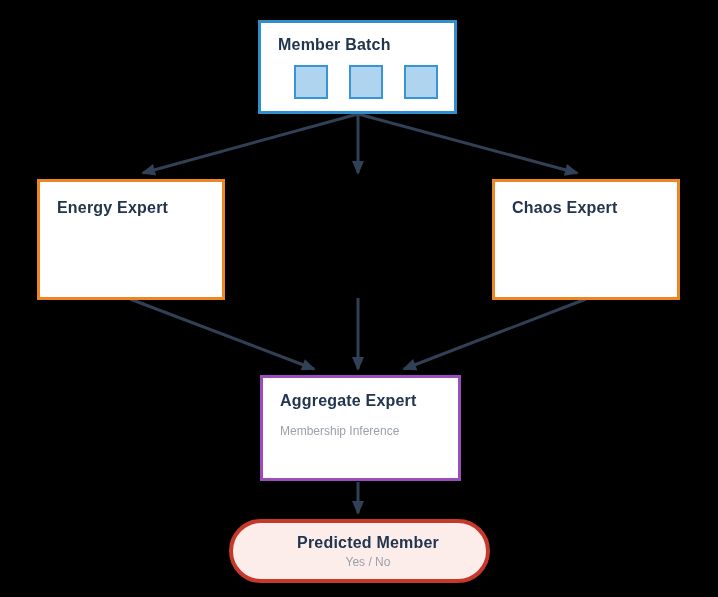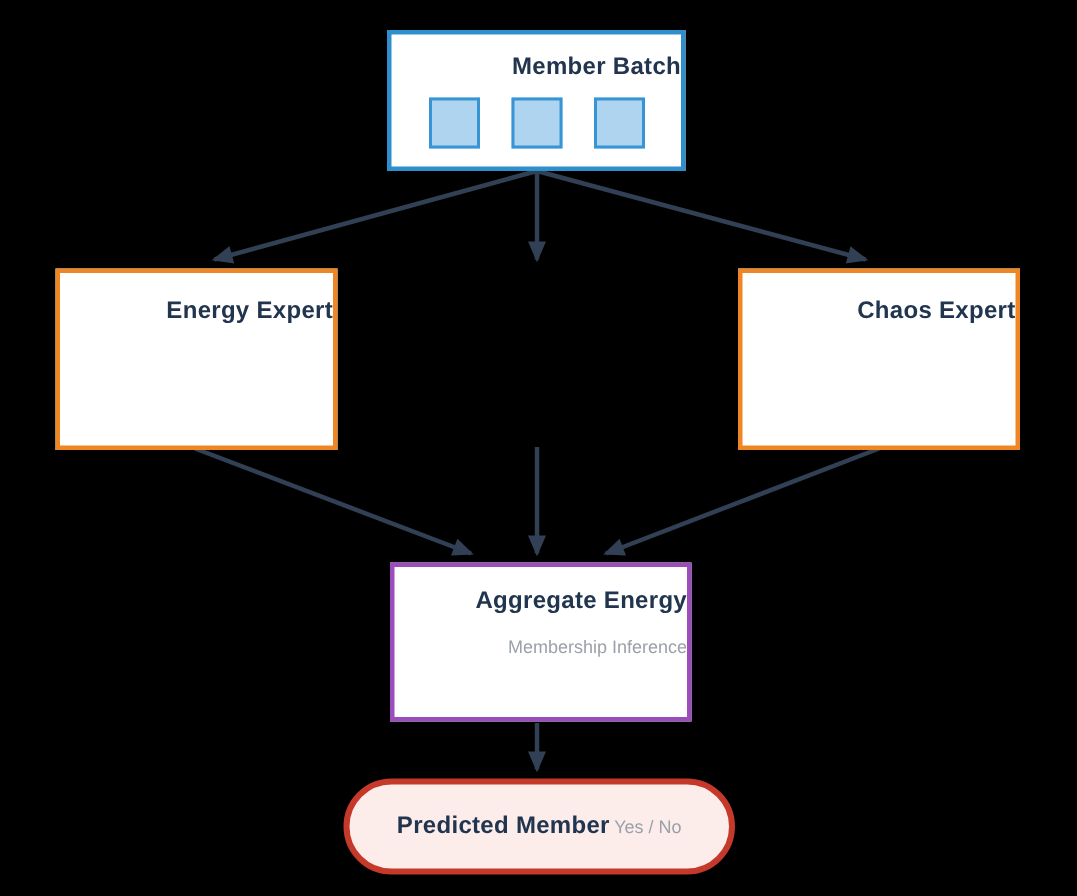--- a/index.html
+++ b/index.html
@@ -23,21 +23,22 @@
   svg.edges line {
     stroke: var(--arrow, #314055);
     stroke-width: 3;
   }
   .ah { fill: var(--arrow, #314055); }
 
   .node {
     position: absolute;
     box-sizing: border-box;
     background: var(--node-fill, #fff);
-    text-align: right;
+    text-align: left;
+    padding-left: 17px;
   }
   .node-title {
     font-weight: bold;
     font-size: 16px;
     color: var(--title-text, #22354E);
     letter-spacing: 0.2px;
   }
   .node-sub {
     font-size: 12px;
     color: var(--muted-text, #9BA1A9);
@@ -81,21 +82,21 @@
   }
   .aggregate .node-sub { margin-top: 14px; }
 
   .pill {
     left: 229px; top: 519px;
     width: 261px; height: 64px;
     border: 4px solid var(--result-border, #C5392B);
     background: var(--result-fill, #FCEDEB);
     border-radius: 32px;
     display: flex;
-    flex-direction: row;
+    flex-direction: column;
     align-items: center;
     justify-content: center;
     gap: 3px;
   }
 </style>
 </head>
 <body>
 
 <div class="canvas">
 
@@ -126,21 +127,21 @@
   <div class="node expert energy">
     <div class="node-title">Energy Expert</div>
   </div>
 
 
   <div class="node expert chaos">
     <div class="node-title">Chaos Expert</div>
   </div>
 
   <div class="node aggregate">
-    <div class="node-title">Aggregate Energy</div>
+    <div class="node-title">Aggregate Expert</div>
     <div class="node-sub">Membership Inference</div>
   </div>
 
   <div class="node pill">
     <div class="node-title">Predicted Member</div>
     <div class="node-sub">Yes / No</div>
   </div>
 
 </div>
 

